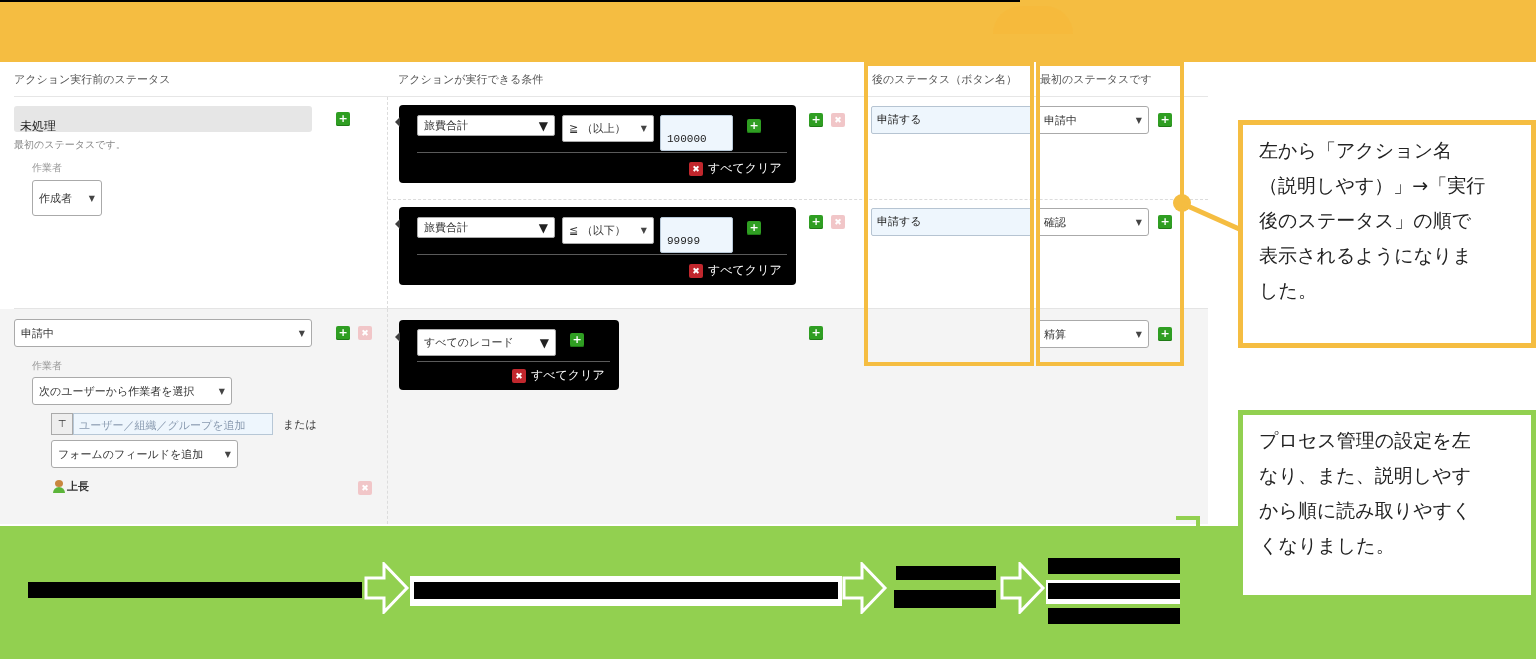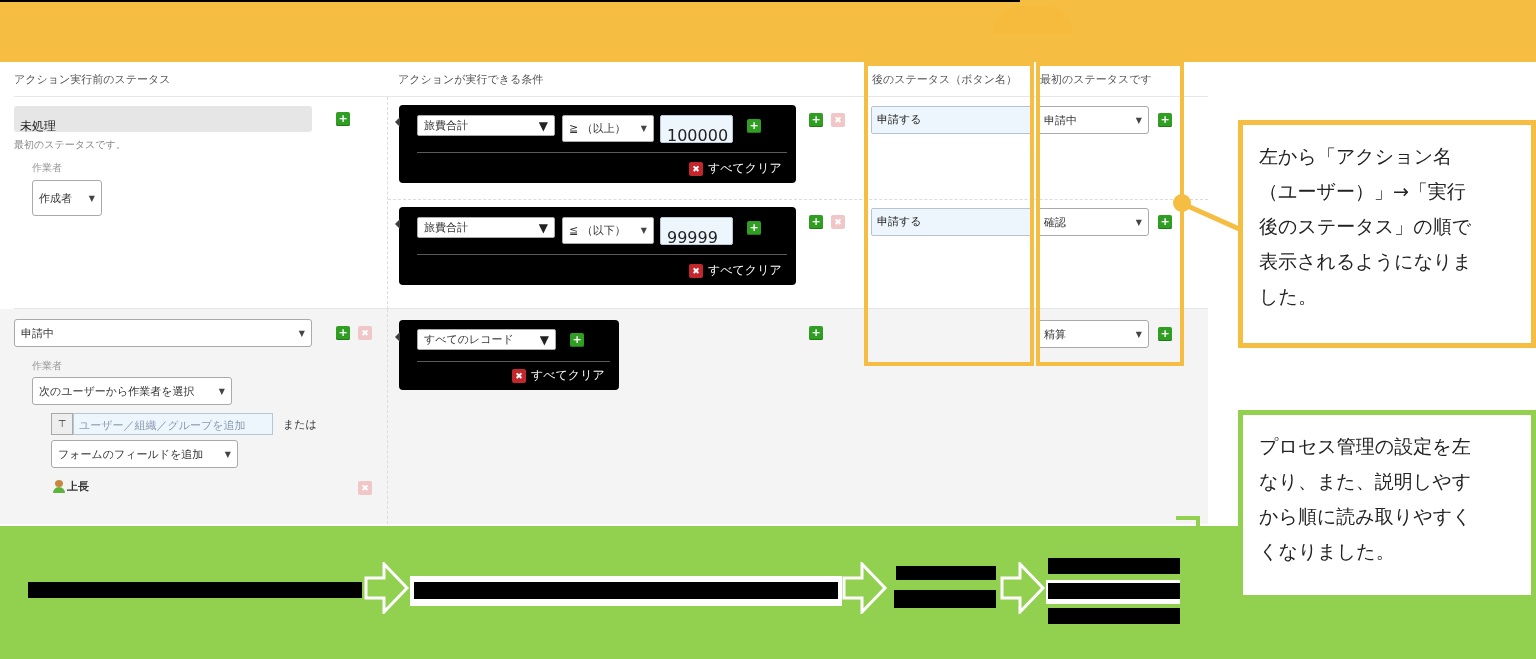--- a/index.html
+++ b/index.html
@@ -31,36 +31,36 @@
   .icon-btn { position: absolute; width: 14px; height: 14px; border-radius: 2px; color: #fff; font-size: 11px; font-weight: bold; line-height: 14px; text-align: center; }
   .icon-btn.plus { background: #2f9e22; box-shadow: inset 0 -1px 0 #1f7a16; }
   .icon-btn.x { background: #f1c6c8; color: #fff; font-size: 9px; }
   .icon-btn.x-red { background: #c1272d; font-size: 9px; }
 
   .cond-panel { position: absolute; background: #000000; border-radius: 4px; }
   .cond-panel .notch { position: absolute; left: -4px; top: 12px; width: 0; height: 0; border-top: 5px solid transparent; border-bottom: 5px solid transparent; border-right: 5px solid #3d3d3d; }
   .cond-panel .sep { position: absolute; height: 1px; background: #5a5a5a; }
   .cond-panel .clear { position: absolute; display: flex; align-items: center; color: #fff; font-size: 12px; }
   .cond-panel .clear .icon-btn { position: static; margin-right: 5px; }
-  .cond-input { position: absolute; background: #eef6fd; border: 1px solid #b7c7d6; border-radius: 2px; font-size: 16px; padding: 10px 6px; color: #222; }
+  .cond-input { position: absolute; background: #eef6fd; border: 1px solid #b7c7d6; border-radius: 2px; font-size: 11px; padding: 17px 6px; color: #222; font-family: Liberation Mono, monospace; }
 
   .action-input { position: absolute; background: #eef6fd; border: 1px solid #b6c4d2; border-radius: 2px; font-size: 11px; color: #222; padding: 5px 5px; }
 
   .yellow-frame { position: absolute; border: 4px solid #f5bd41; }
 
   .user-picker { position: absolute; display: flex; align-items: center; }
   .user-picker .org-btn { width: 22px; height: 22px; border: 1px solid #aaa; background: #eee; font-size: 10px; text-align: center; line-height: 20px; color: #333; }
   .user-picker .user-input { width: 200px; height: 22px; border: 1px solid #b7c7d6; background: #eef6fd; font-size: 11px; color: #8a9bb0; padding: 4px 5px; }
   .user-picker .or-text { margin-left: 10px; font-size: 11px; color: #333; }
   .person { position: absolute; display: flex; align-items: center; font-size: 11px; color: #333; font-weight: bold; }
   .person .p-icon { width: 12px; height: 13px; margin-right: 2px; position: relative; }
   .person .p-icon::before { content: ""; position: absolute; left: 2px; top: 0; width: 8px; height: 7px; border-radius: 50%; background: #c8873f; }
   .person .p-icon::after { content: ""; position: absolute; left: 0; top: 7px; width: 12px; height: 6px; border-radius: 6px 6px 0 0; background: #5cb53a; }
 
-  .callout { position: absolute; background: #fff; font-size: 19px; line-height: 35px; color: #222; padding: 14px 16px; }
+  .callout { position: absolute; background: #fff; font-size: 19px; line-height: 35px; color: #222; padding: 8px 16px; }
   .callout.yellow { border: 5px solid #f5bd41; }
   .callout.green { border: 5px solid #92d050; }
   .connector { position: absolute; background: #f5bd41; height: 5px; transform-origin: left center; }
   .dot { position: absolute; width: 18px; height: 18px; border-radius: 50%; background: #f5bd41; }
 
   .green-banner { position: absolute; left: 0; top: 526px; width: 1536px; height: 133px; background: #92d050; }
   .green-tab { position: absolute; left: 1176px; top: 516px; width: 24px; height: 10px; border-top: 4px solid #92d050; border-right: 4px solid #92d050; }
   .bar { position: absolute; background: #000; }
   .bar-white { position: absolute; background: #fff; }
   .arrow { position: absolute; }
@@ -172,21 +172,21 @@
     </div>
     <div class="person" style="left:53px;top:170px">
       <span class="p-icon"></span>
       <span>上長</span>
     </div>
     <div class="icon-btn x" style="left:358px;top:172px">✖</div>
     <div class="dashed-v" style="left:387px;top:0;height:215px"></div>
 
     <div class="cond-panel" style="left:399px;top:11px;width:220px;height:70px">
       <div class="notch"></div>
-      <div class="select big-caret" style="left:18px;top:9px;width:139px;height:21px;border-radius:2px">
+      <div class="select big-caret" style="left:18px;top:9px;width:139px;height:27px;border-radius:2px">
         <span>すべてのレコード</span>
           <span class="caret">▼</span>
       </div>
       <div class="icon-btn plus" style="left:171px;top:13px">+</div>
       <div class="sep" style="left:18px;top:41px;width:193px"></div>
       <div class="clear" style="left:113px;top:47px">
         <span class="icon-btn x-red">✖</span>
           <span>すべてクリア</span>
       </div>
     </div>
@@ -199,21 +199,21 @@
   </div>
 </div>
 
 <div class="yellow-frame" style="left:864px;top:62px;width:170px;height:304px"></div>
 <div class="yellow-frame" style="left:1036px;top:62px;width:148px;height:304px"></div>
 
 <div class="dot" style="left:1173px;top:194px"></div>
 <div class="connector" style="left:1182px;top:201px;width:70px;transform:rotate(24deg)"></div>
 <div class="callout yellow" style="left:1238px;top:120px;width:298px;height:228px">
   <div>左から「アクション名</div>
-  <div>（ユーザー）」→「実行</div>
+  <div>（説明しやす）」→「実行</div>
   <div>後のステータス」の順で</div>
   <div>表示されるようになりま</div>
   <div>した。</div>
 </div>
 
 <div class="green-tab"></div>
 <div class="green-banner">
   <div class="bar" style="left:28px;top:56px;width:334px;height:16px"></div>
 
   <svg class="arrow" style="left:364px;top:36px" width="46" height="52" viewBox="0 0 46 52">

